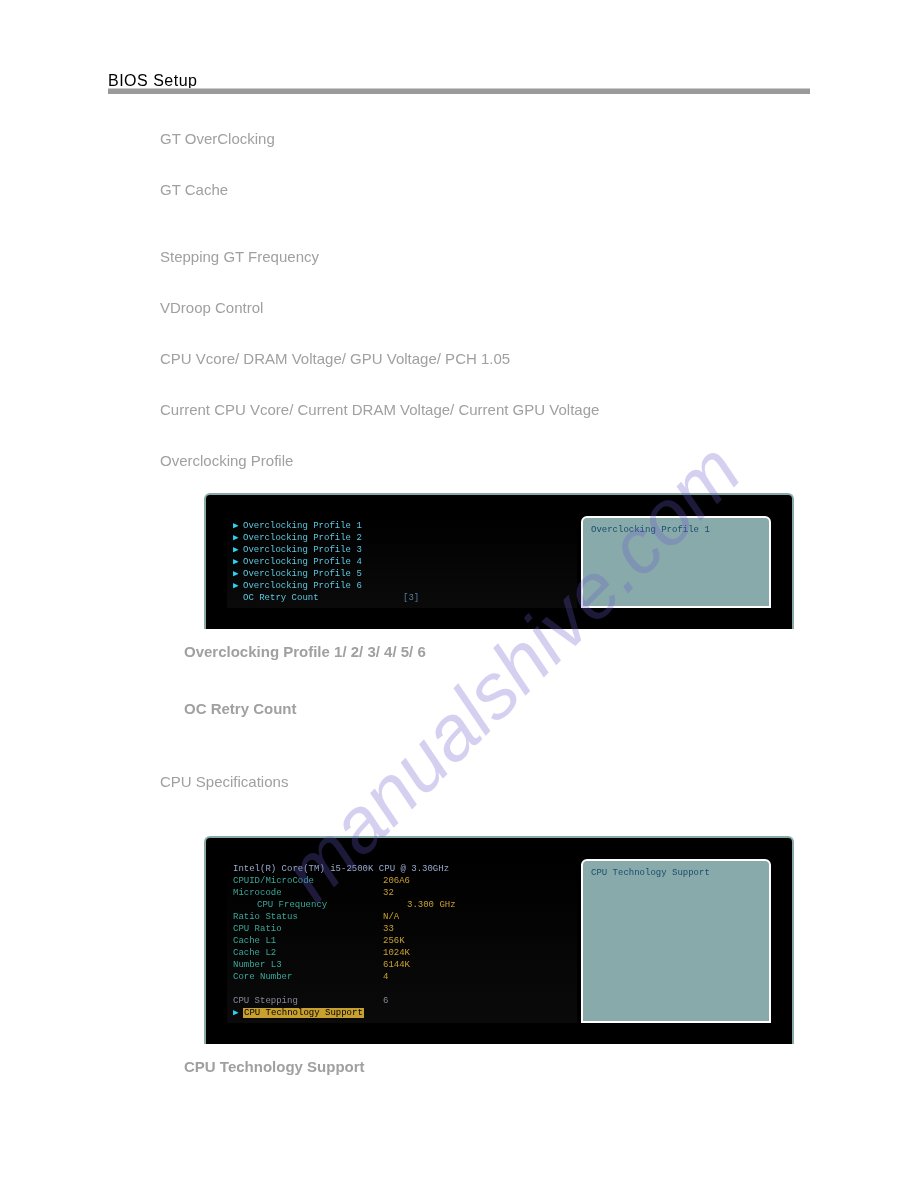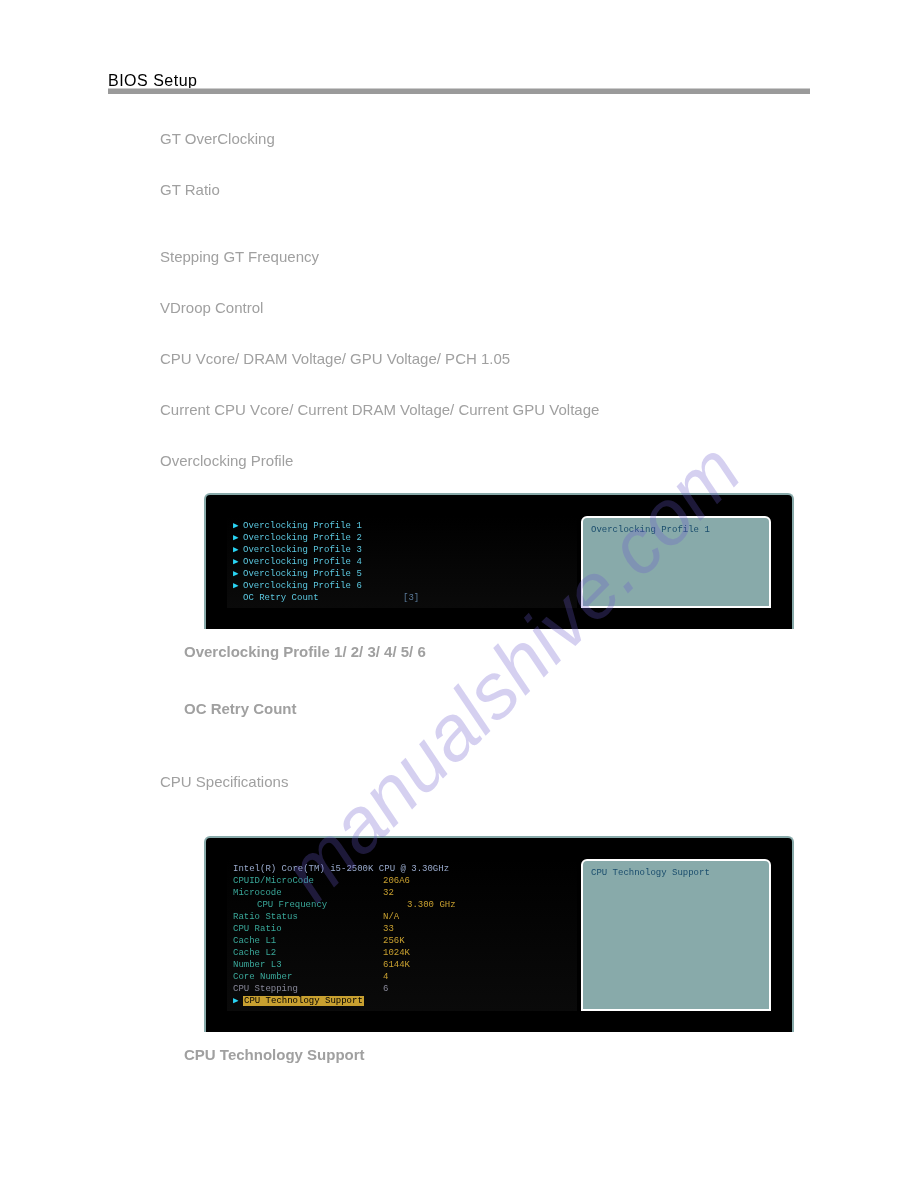--- a/index.html
+++ b/index.html
@@ -80,21 +80,21 @@
     border: 2px solid #fff;
     border-radius: 6px 6px 0 0;
     padding: 6px 8px;
     color: #1a4d6d;
     margin-left: 4px;
   }
   .bios-row { white-space: pre; }
   .bios-row .arrow { color: #2ad5f5; display:inline-block; width:10px; }
   .bios-row .label-blue { color: #5cc8e0; }
   .bios-row .label-teal { color: #3aa89a; }
-  .bios-row .label-grey { color: #889; }
+  .bios-row .label-grey { color: #889; margin-top: 12px; }
   .bios-row .val-yellow { color: #c8a030; display:inline-block; }
   .bios-row .val-blue { color: #5a7a9a; display:inline-block; }
   .bios-cpuinfo { color: #9ac; }
   .bios-highlight { background: #c8a030; color: #000; padding: 0 1px; }
   .watermark {
     position: absolute;
     top: 300px;
     left: 140px;
     width: 640px;
     height: 640px;
@@ -105,21 +105,21 @@
 </style>
 </head>
 <body>
 
 <div class="page-header">BIOS Setup</div>
 <div class="divider"></div>
 
 <div class="content">
 
   <div class="section-heading">GT OverClocking</div>
-  <div class="section-heading" style="margin-bottom:50px;">GT Ratio</div>
+  <div class="section-heading" style="margin-bottom:50px;">GT Cache</div>
   <div class="section-heading">Stepping GT Frequency</div>
   <div class="section-heading">VDroop Control</div>
   <div class="section-heading">CPU Vcore/ DRAM Voltage/ GPU Voltage/ PCH 1.05</div>
   <div class="section-heading">Current CPU Vcore/ Current DRAM Voltage/ Current GPU Voltage</div>
   <div class="section-heading tight">Overclocking Profile</div>
 
   <div class="bios-screenshot">
     <div class="bios-left">
       <div class="bios-row"><span class="arrow">▶</span><span class="label-blue">Overclocking Profile 1</span></div>
       <div class="bios-row"><span class="arrow">▶</span><span class="label-blue">Overclocking Profile 2</span></div>

